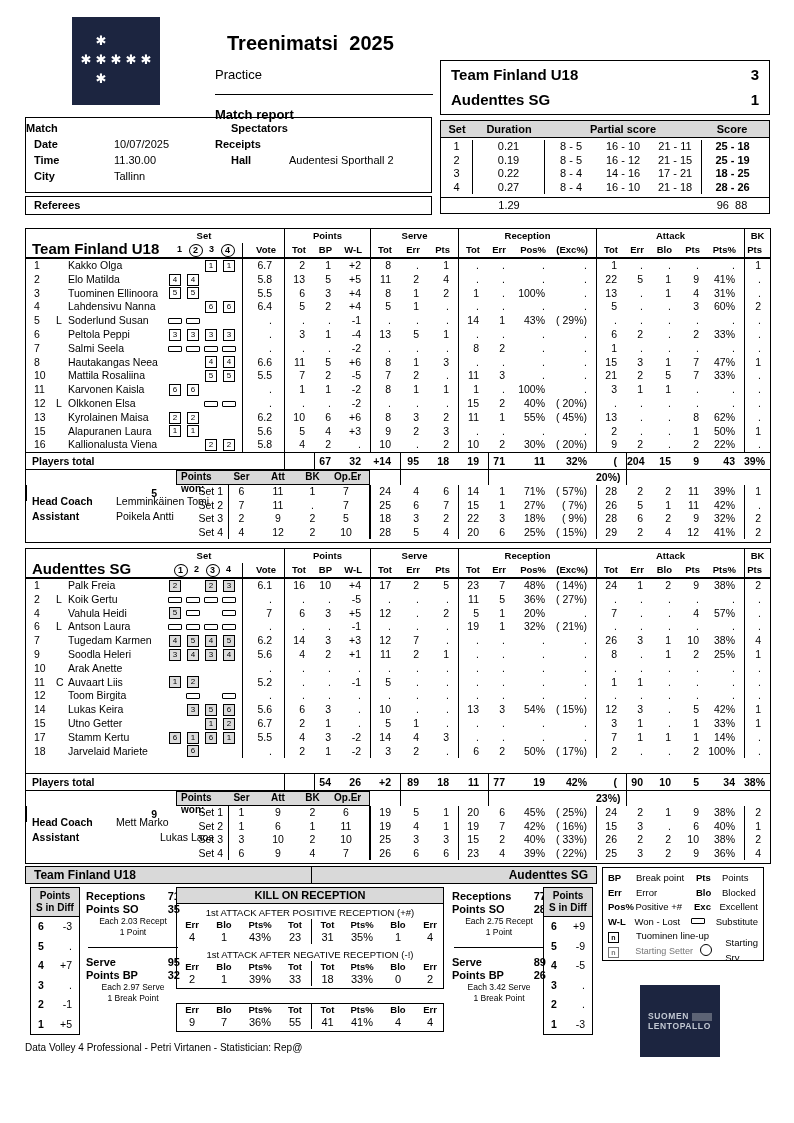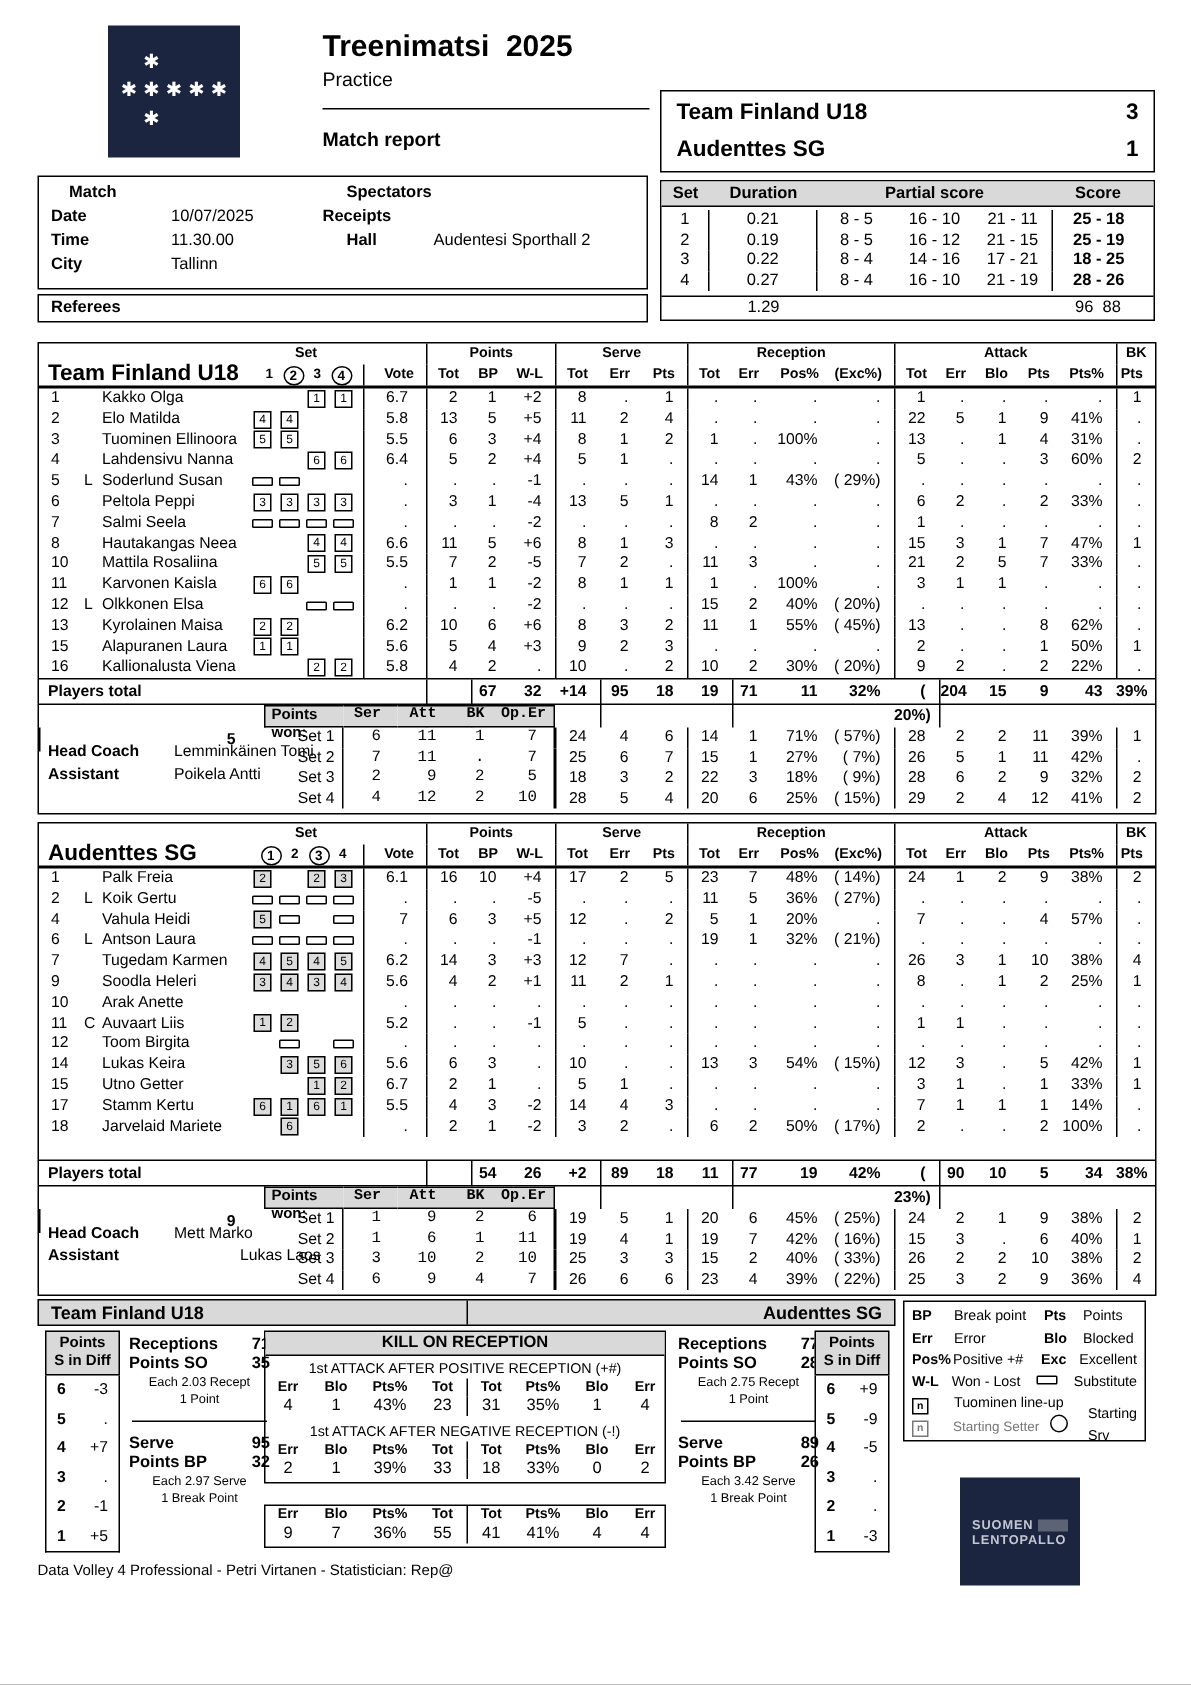--- a/index.html
+++ b/index.html
@@ -8,21 +8,21 @@
   .abs{position:absolute;}
   .b{font-weight:bold;}
   .pre{white-space:pre;}
 
   
   #flag{left:72px;top:17px;width:88px;height:88px;background:#1c2540;}
   #flag .stargrid{display:grid;grid-template-columns:repeat(5,15px);grid-auto-rows:19px;
         justify-content:center;padding-top:14px;}
   #flag .st{color:#fff;font-size:13px;line-height:19px;text-align:center;}
   #titleblock{left:215px;top:20px;width:230px;}
-  #titleblock h1{margin:0;font-size:20px;white-space:pre;}
+  #titleblock h1{margin:12px;font-size:20px;white-space:pre;}
   #titleblock .sub{font-size:13px;margin-top:2px;}
   #titleblock .rule{border-top:1px solid #000;margin-top:12px;width:218px;}
   #titleblock .rep{font-size:13px;font-weight:bold;margin-top:12px;}
 
   #matchbox{left:25px;top:117px;width:405px;height:74px;border:1px solid #000;font-size:11px;}
   #matchbox span{position:absolute;line-height:14px;}
   #refbox{left:25px;top:196px;width:405px;height:17px;border:1px solid #000;font-size:11px;}
   #refbox span{position:absolute;left:8px;top:2px;}
 
   #scorebox{left:440px;top:60px;width:328px;height:53px;border:1.5px solid #000;}
@@ -71,21 +71,21 @@
   .trow{height:16px;line-height:16px;font-weight:bold;font-size:10.5px;
         border-top:1.5px solid #000;border-bottom:1.5px solid #000;}
   .trow .tlabel{grid-column:1/span 2;padding-left:6px;}
   .pwsec{position:relative;padding-bottom:3px;}
   .pwh{background:#d9d9d9;font-weight:bold;font-size:10px;height:13px;line-height:12px;
        border-top:1px solid #000;border-bottom:1.5px solid #000;}
   .pwh-first{border-left:1px solid #000;padding-left:4px;}
   .pwh-last{border-right:1px solid #000;}
   .pwrow{height:13.5px;line-height:13.5px;font-size:10.5px;}
   .pwlabel{text-align:right;padding-right:5px;border-right:1px solid #000;}
-  .pwv{text-align:right;padding-right:11px;font-family:Liberation Mono, monospace;}
+  .pwv{text-align:center;padding-right:11px;}
   .pwend{border-right:1px solid #000;}
   .coach{position:absolute;left:6px;top:24px;font-size:10.5px;line-height:15px;}
   .coach .cl{display:inline-block;width:84px;font-weight:bold;}
 
   
   #bbar{left:25px;top:866px;width:570px;height:16px;border:1px solid #000;background:#d9d9d9;
         display:flex;font-size:12px;font-weight:bold;line-height:16px;}
   #bbar .bcell{width:285px;padding:0 8px;box-sizing:border-box;}
   #bbar .bcell:last-child{border-left:1px solid #000;text-align:right;}
 
@@ -151,21 +151,21 @@
   </div>
 
   <div id="titleblock" class="abs">
     <h1>Treenimatsi  2025</h1>
     <div class="sub">Practice</div>
     <div class="rule"></div>
     <div class="rep">Match report</div>
   </div>
 
   <div id="matchbox" class="abs">
-    <span class="b" style="left:20px;top:3px;">Match</span>
+    <span class="b" style="left:0;top:3px;">Match</span>
     <span class="b" style="left:8px;top:19px;">Date</span>
     <span style="left:88px;top:19px;">10/07/2025</span>
     <span class="b" style="left:8px;top:35px;">Time</span>
     <span style="left:88px;top:35px;">11.30.00</span>
     <span class="b" style="left:8px;top:51px;">City</span>
     <span style="left:88px;top:51px;">Tallinn</span>
     <span class="b" style="left:205px;top:3px;">Spectators</span>
     <span class="b" style="left:189px;top:19px;">Receipts</span>
     <span class="b" style="left:205px;top:35px;">Hall</span>
     <span style="left:263px;top:35px;">Audentesi Sporthall 2</span>
@@ -216,21 +216,21 @@
           <div>8 - 4</div>
           <div>14 - 16</div>
           <div>17 - 21</div>
           <div class="c-sc">18 - 25</div>
         </div>
         <div class="srow2 sgrid">
           <div class="c-sn">4</div>
           <div class="c-du">0.27</div>
           <div>8 - 4</div>
           <div>16 - 10</div>
-          <div>21 - 19</div>
+          <div>21 - 18</div>
           <div class="c-sc">28 - 26</div>
         </div>
       </div>
     <div class="sfoot sgrid">
       <div></div>
       <div>1.29</div>
       <div style="grid-column:3/span 3;"></div>
       <div class="pre">96  88</div>
     </div>
   </div>

